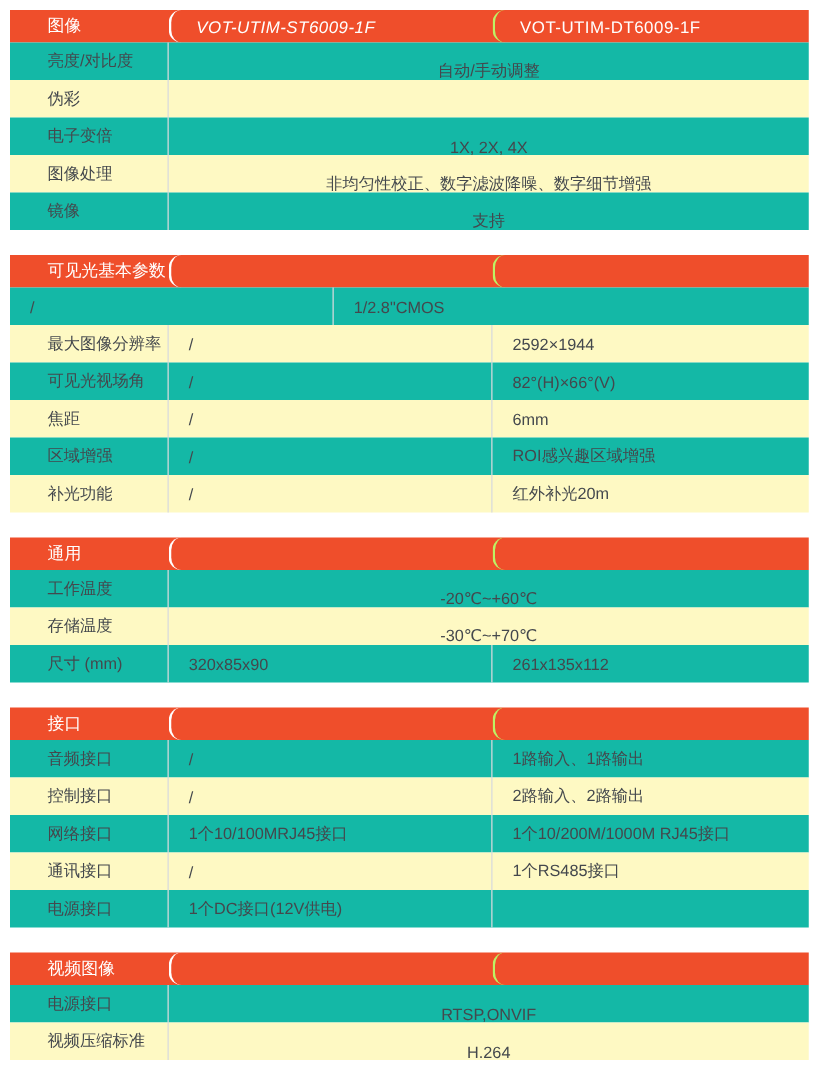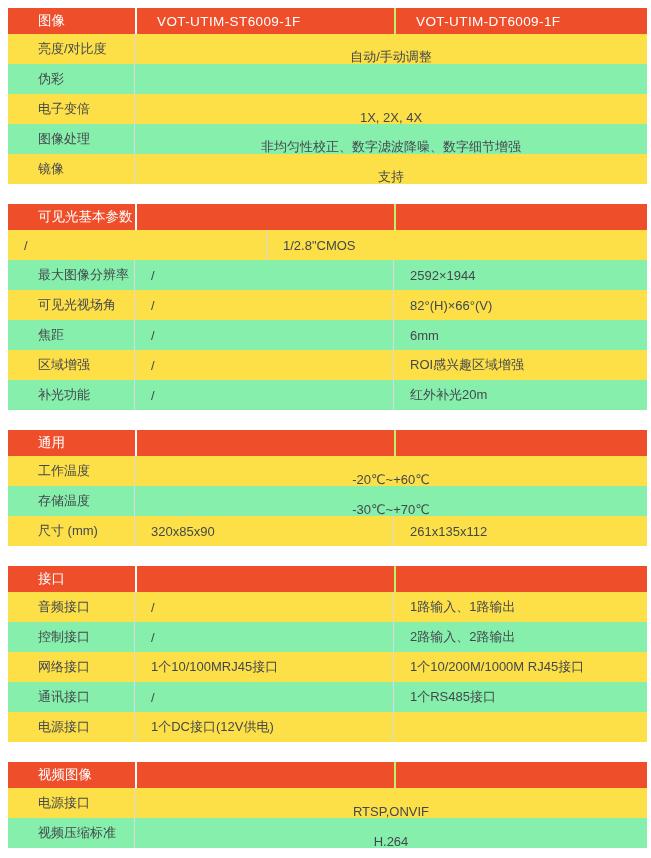--- a/index.html
+++ b/index.html
@@ -21,33 +21,33 @@
   .spec-section:last-child { margin-bottom: 0; }
 
   .sec-header {
     display: flex;
     height: 26px;
     background: #ef4e2b;
     color: #ffffff;
     font-size: 13.5px;
     align-items: center;
   }
-  .hc { box-sizing: border-box; height: 100%; display: flex; align-items: center; }
+  .hc { box-sizing: border-box; height: 100%; display: flex; align-items: center; border-radius: 10px; }
   .hc1 { width: 127px; padding-left: 30px; }
-  .hc2 { width: 259px; padding-left: 20px; border-left: 2px solid #ffffff; letter-spacing: 0.4px; }
+  .hc2 { width: 259px; padding-left: 20px; border-left: 2px solid #ffffff; letter-spacing: 0.4px; font-style: italic; }
   .hc3 { flex: 1; padding-left: 20px; border-left: 2px solid #bef264; letter-spacing: 0.4px; }
 
   .row {
     display: flex;
     height: 30px;
     align-items: stretch;
     font-size: 13px;
-    background: #fde047;
+    background: #14b8a6;
   }
-  .row.alt { background: #86efac; }
+  .row.alt { background: #fef9c3; }
   .cell { box-sizing: border-box; display: flex; align-items: center; }
   .c1 {
     width: 127px;
     padding-left: 30px;
     border-right: 1px solid #d8dadd;
   }
   .c2 { width: 259px; padding-left: 16px; border-right: 1px solid #d8dadd; }
   .c3 { flex: 1; padding-left: 16px; }
   .c-span { flex: 1; justify-content: center; text-align: center; margin-top: 16px; }
 </style>

